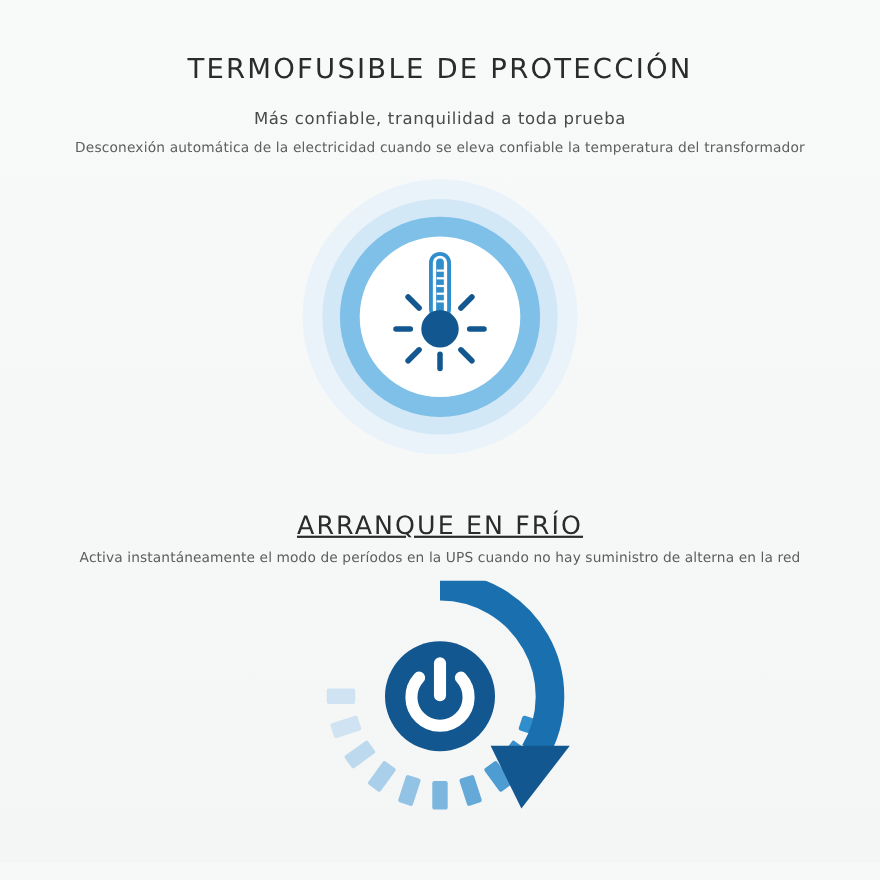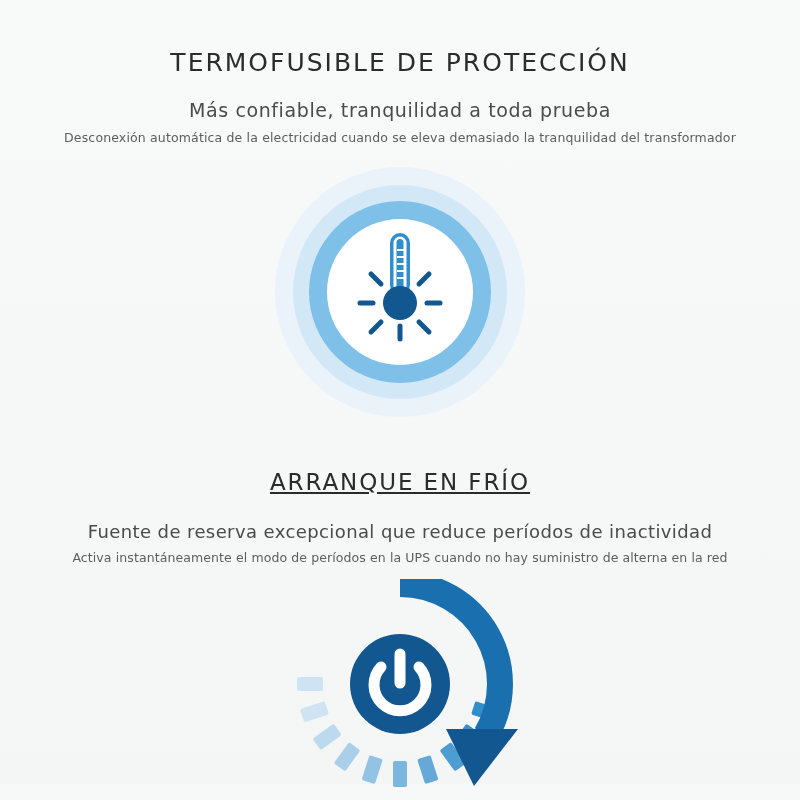--- a/index.html
+++ b/index.html
@@ -34,21 +34,21 @@
     margin-top: 48px;
     font-size: 25px;
     letter-spacing: 2.0px;
     color: #2b2b2b;
     font-family: "DejaVu Sans", sans-serif;
     font-weight: 400;
     text-align: center;
   }
   .s1-sub {
     margin-top: 22px;
-    font-size: 19px;
+    font-size: 15px;
     color: #4a4a4a;
     letter-spacing: 0.6px;
     text-align: center;
   }
   .s1-desc {
     margin-top: 9px;
     font-size: 12.5px;
     color: #5d5d5d;
     letter-spacing: 0.15px;
     text-align: center;
@@ -115,21 +115,21 @@
   }
 </style>
 </head>
 <body>
 
 <div class="page">
 
   <div class="section">
     <div class="s1-title">TERMOFUSIBLE DE PROTECCIÓN</div>
     <div class="s1-sub">Más confiable, tranquilidad a toda prueba</div>
-    <div class="s1-desc">Desconexión automática de la electricidad cuando se eleva demasiado la tranquilidad del transformador</div>
+    <div class="s1-desc">Desconexión automática de la electricidad cuando se eleva confiable la temperatura del transformador</div>
 
     <div class="badge">
       <div class="ring ring1"></div>
       <div class="ring ring2"></div>
       <div class="ring ring3"></div>
       <div class="ring ring4"></div>
 
       <svg width="120" height="130" viewBox="0 0 120 130">
 
         <rect x="50" y="6" width="20" height="62" rx="10" fill="#2f8ecb"></rect>
@@ -152,21 +152,20 @@
           <line x1="79" y1="57" x2="89" y2="47"></line>
           <line x1="41" y1="95" x2="31" y2="105"></line>
           <line x1="79" y1="95" x2="89" y2="105"></line>
         </g>
       </svg>
     </div>
   </div>
 
   <div class="section">
     <div class="s2-title">ARRANQUE EN FRÍO</div>
-    <div class="s2-sub">Fuente de reserva excepcional que reduce períodos de inactividad</div>
     <div class="s2-desc">Activa instantáneamente el modo de períodos en la UPS cuando no hay suministro de alterna en la red</div>
 
     <div class="power-wrap">
       <svg width="300" height="215" viewBox="0 0 300 215">
 
         <g transform="translate(150,105)">
           <g fill="#cfe3f2">
               <rect x="-103" y="-7" width="26" height="14" rx="2"></rect>
             </g>
           <g fill="#cfe3f2" transform="rotate(-18)">

